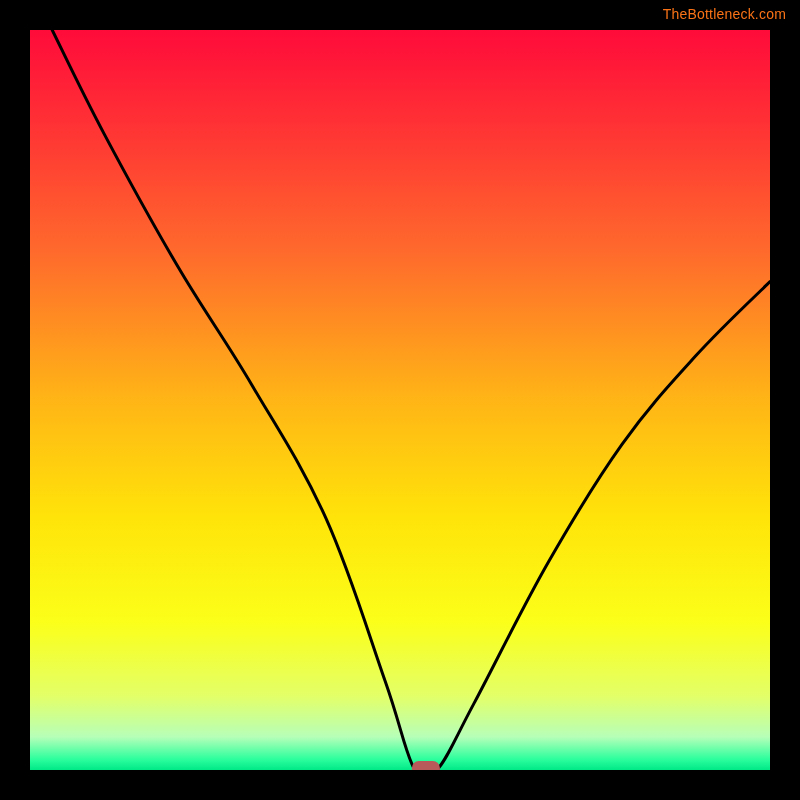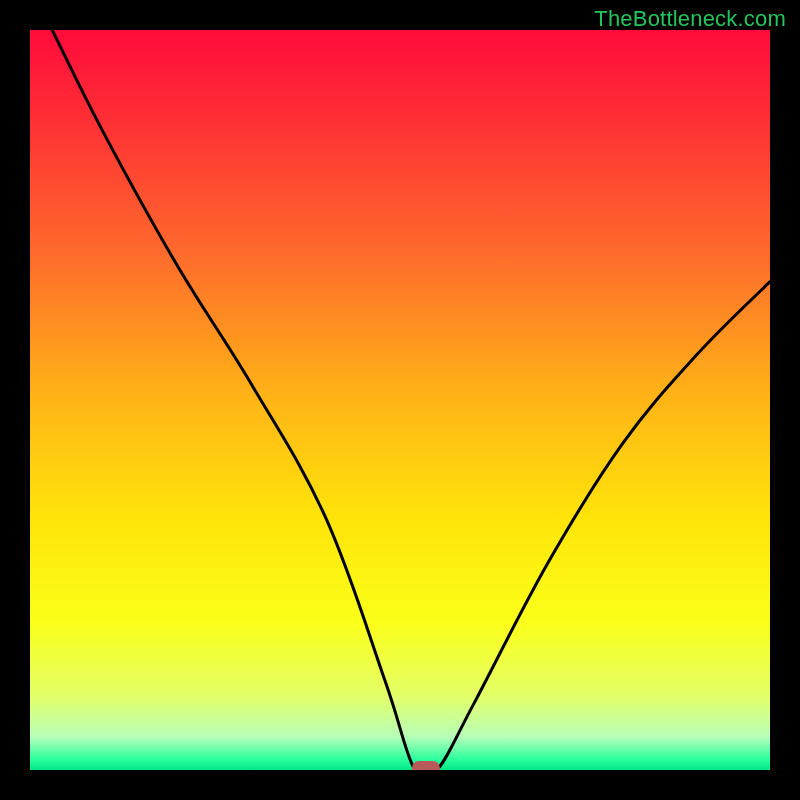--- a/index.html
+++ b/index.html
@@ -14,22 +14,22 @@
   .frame {
     position: relative;
     width: 800px;
     height: 800px;
     background: #000;
   }
   .watermark {
     position: absolute;
     top: 6px;
     right: 14px;
-    color: #22c55e;
-    font-size: 22px;
+    color: #f97316;
+    font-size: 14px;
     font-weight: 500;
     letter-spacing: 0.2px;
     z-index: 4;
   }
   .plot-area {
     position: absolute;
     left: 30px;
     top: 30px;
     width: 740px;
     height: 740px;

